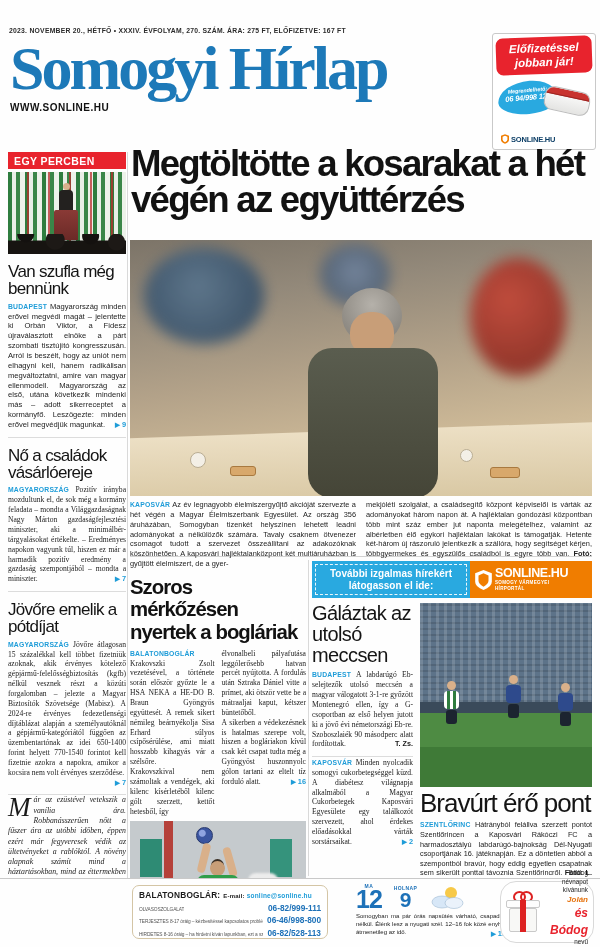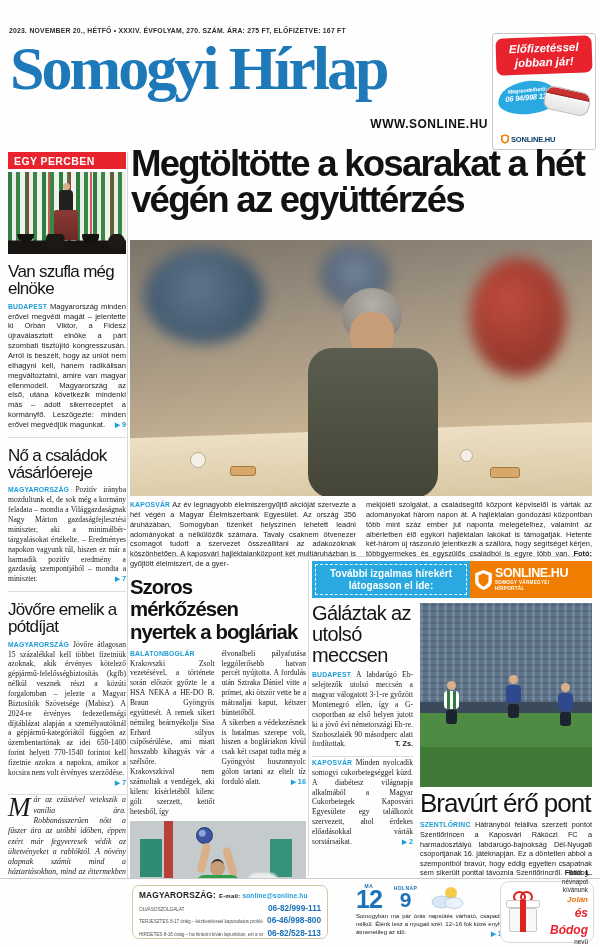--- a/index.html
+++ b/index.html
@@ -9,21 +9,21 @@
     background:#fefefe; overflow:hidden;
     font-family:"Liberation Sans", sans-serif; color:#1a1a1a;
   }
   
   .dateline { position:absolute; left:9px; top:27px; width:584px;
     font-size:6.8px; letter-spacing:.25px; color:#2b2b2b; font-weight:bold; }
   
   .masthead { position:absolute; left:10px; top:36px; width:478px; height:110px; }
   .masthead h1 { font-family:"Liberation Serif", serif; font-weight:bold;
     color:#1d79b8; font-size:62px; line-height:1.05; letter-spacing:-3px; white-space:nowrap; }
-  .masthead .site { text-align:right; font-size:12px; font-weight:bold; color:#111; margin-top:16px; letter-spacing:.5px; }
+  .masthead .site { text-align:left; font-size:10px; font-weight:bold; color:#111; margin-top:1px; letter-spacing:.5px; }
   
   .promo { position:absolute; left:492px; top:33px; width:104px; height:117px;
     background:#fff; border:1px solid #c9c9c9; border-radius:3px; overflow:hidden; }
   .promo .ribbon { position:absolute; left:3px; right:3px; top:3px; height:37px;
     background:#e8232d; border-radius:7px; transform:rotate(-2deg);
     color:#fff; font-style:italic; font-weight:bold; font-size:11.5px;
     text-align:center; line-height:1.2; padding-top:5px; }
   .promo .blob { position:absolute; left:5px; top:47px; width:60px; height:33px;
     background:#29a9e0; border-radius:55% 45% 50% 50%/60% 55% 45% 40%;
     transform:rotate(-5deg); color:#fff; font-style:italic; text-align:center; padding-top:6px; }
@@ -173,21 +173,21 @@
   .edit-row .lbl { font-size:4.8px; color:#555; letter-spacing:-.1px; white-space:nowrap; overflow:hidden; }
   .edit-row .tel { font-size:8.3px; font-weight:bold; color:#1d71b8; margin-left:4px; white-space:nowrap; }
   .weather { position:absolute; left:356px; top:4px; width:150px; }
   .w-nums { display:flex; align-items:flex-end; gap:12px; }
   .w-cell { text-align:center; }
   .w-lbl { font-size:5px; font-weight:bold; color:#1d71b8; letter-spacing:.4px; }
   .w-big { font-size:25px; font-weight:bold; color:#1d71b8; line-height:.85; letter-spacing:-1px; }
   .w-big2 { font-size:21px; font-weight:bold; color:#1d71b8; line-height:.9; }
   .w-text { font-size:6px; line-height:1.3; text-align:justify; margin-top:3px; color:#222; }
   .nameday { position:absolute; left:500px; top:2px; width:94px; height:62px;
-    border:1px solid #d9d9d9; border-radius:9px; background:#fff;
+    border:1px solid #d9d9d9; border-radius:16px; background:#fff;
     display:flex; align-items:center; gap:4px; padding:4px 5px; }
   .gift { position:relative; width:34px; height:44px; flex:none; }
   .gift .bow { position:absolute; left:7px; top:0; width:20px; height:10px; }
   .gift .bow::before,.gift .bow::after { content:""; position:absolute; top:1px; width:9px; height:8px;
     border:2px solid #d22; border-radius:50%; }
   .gift .bow::before { left:0; } .gift .bow::after { right:0; }
   .gift .lid { position:absolute; left:0; top:10px; width:34px; height:8px; background:#fdfdfd;
     border:1px solid #c9c9c9; border-radius:2px; }
   .gift .box { position:absolute; left:3px; top:18px; width:28px; height:24px; background:#f8f8f6;
     border:1px solid #c9c9c9; border-radius:2px; }
@@ -235,21 +235,21 @@
     <div class="banner">EGY PERCBEN</div>
 
     <div class="photo ph-podium">
       <div class="redstripes"></div>
       <div class="speaker"></div>
       <div class="podium"></div>
       <div class="crowd"></div>
     </div>
 
     <div>
-      <h2 class="brief-title">Van szufla még elnöke</h2>
+      <h2 class="brief-title">Van szufla még bennünk</h2>
       <p class="body-sm clearfix"><span class="loc">BUDAPEST</span> <span>Magyarország minden erővel megvédi magát – jelentette ki Orbán Viktor, a Fidesz újraválasztott elnöke a párt szombati tisztújító kongresszusán. Arról is beszélt, hogy az uniót nem elhagyni kell, hanem radikálisan megváltoztatni, amire van magyar ellenmodell. Magyarország az első, utána következik mindenki más – adott sikerreceptet a kormányfő. Leszögezte: minden erővel megvédjük magunkat.</span> <span class="pageref">9</span></p>
     </div>
     <hr class="sep">
 
     <div>
       <h2 class="brief-title">Nő a családok vásárlóereje</h2>
       <p class="body-sm serif clearfix"><span class="loc">MAGYARORSZÁG</span> <span>Pozitív irányba mozdultunk el, de sok még a kormány feladata – mondta a Világgazdaságnak Nagy Márton gazdaságfejlesztési miniszter, aki a minimálbér-tárgyalásokat értékelte. – Eredményes napokon vagyunk túl, hiszen ez már a harmadik pozitív eredmény a gazdaság szempontjából – mondta a miniszter.</span> <span class="pageref">7</span></p>
     </div>
     <hr class="sep">
 
@@ -361,21 +361,21 @@
   </div>
 
   <div class="bravur">
     <h2 class="b-title">Bravúrt érő pont</h2>
     <p class="b-body clearfix"><span class="loc">SZENTLŐRINC</span> <span>Hátrányból felállva szerzett pontot Szentlőrincen a Kaposvári Rákóczi FC a harmadosztályú labdarúgó-bajnokság Dél-Nyugati csoportjának 16. játéknapján. Ez a döntetlen abból a szempontból bravúr, hogy eddig egyetlen csapatnak sem sikerült ponttal távoznia Szentlőrincről.</span> <span class="credit">Fotó: L. R.</span> <span class="pageref">15</span></p>
   </div>
 
   <div class="footer">
     <div class="edit-box">
       <div class="edit-head">
-        <span>MAGYARORSZÁG:</span><span class="em">E-mail:</span><span class="mail">sonline@sonline.hu</span>
+        <span>BALATONBOGLÁR:</span><span class="em">E-mail:</span><span class="mail">sonline@sonline.hu</span>
       </div>
       <div class="edit-row">
         <span class="lbl">OLVASÓSZOLGÁLAT</span>
         <span class="tel">06-82/999-111</span>
       </div>
       <div class="edit-row">
         <span class="lbl">TERJESZTÉS 8-17 óráig – kézbesítéssel kapcsolatos problémák esetén</span>
         <span class="tel">06-46/998-800</span>
       </div>
       <div class="edit-row">

